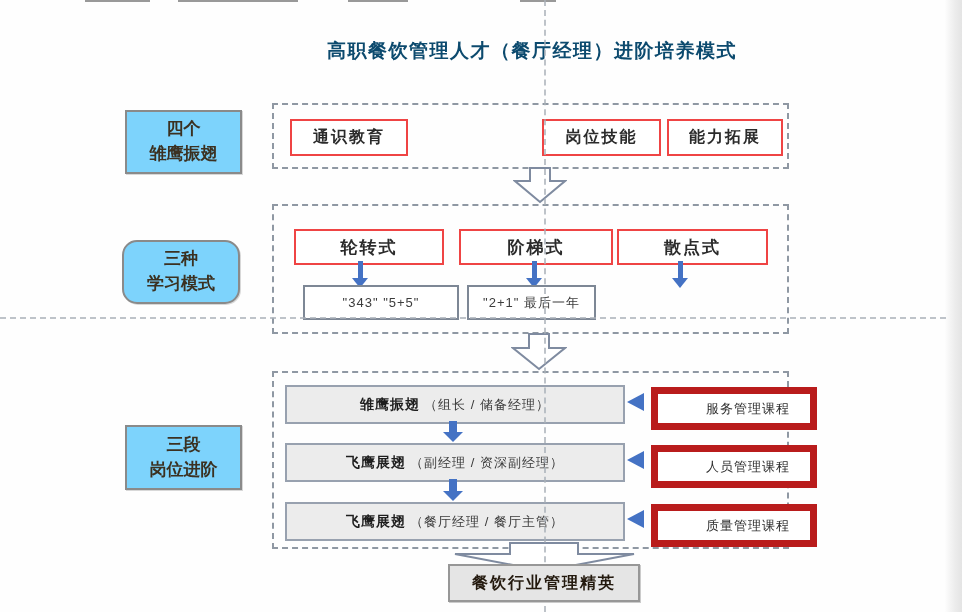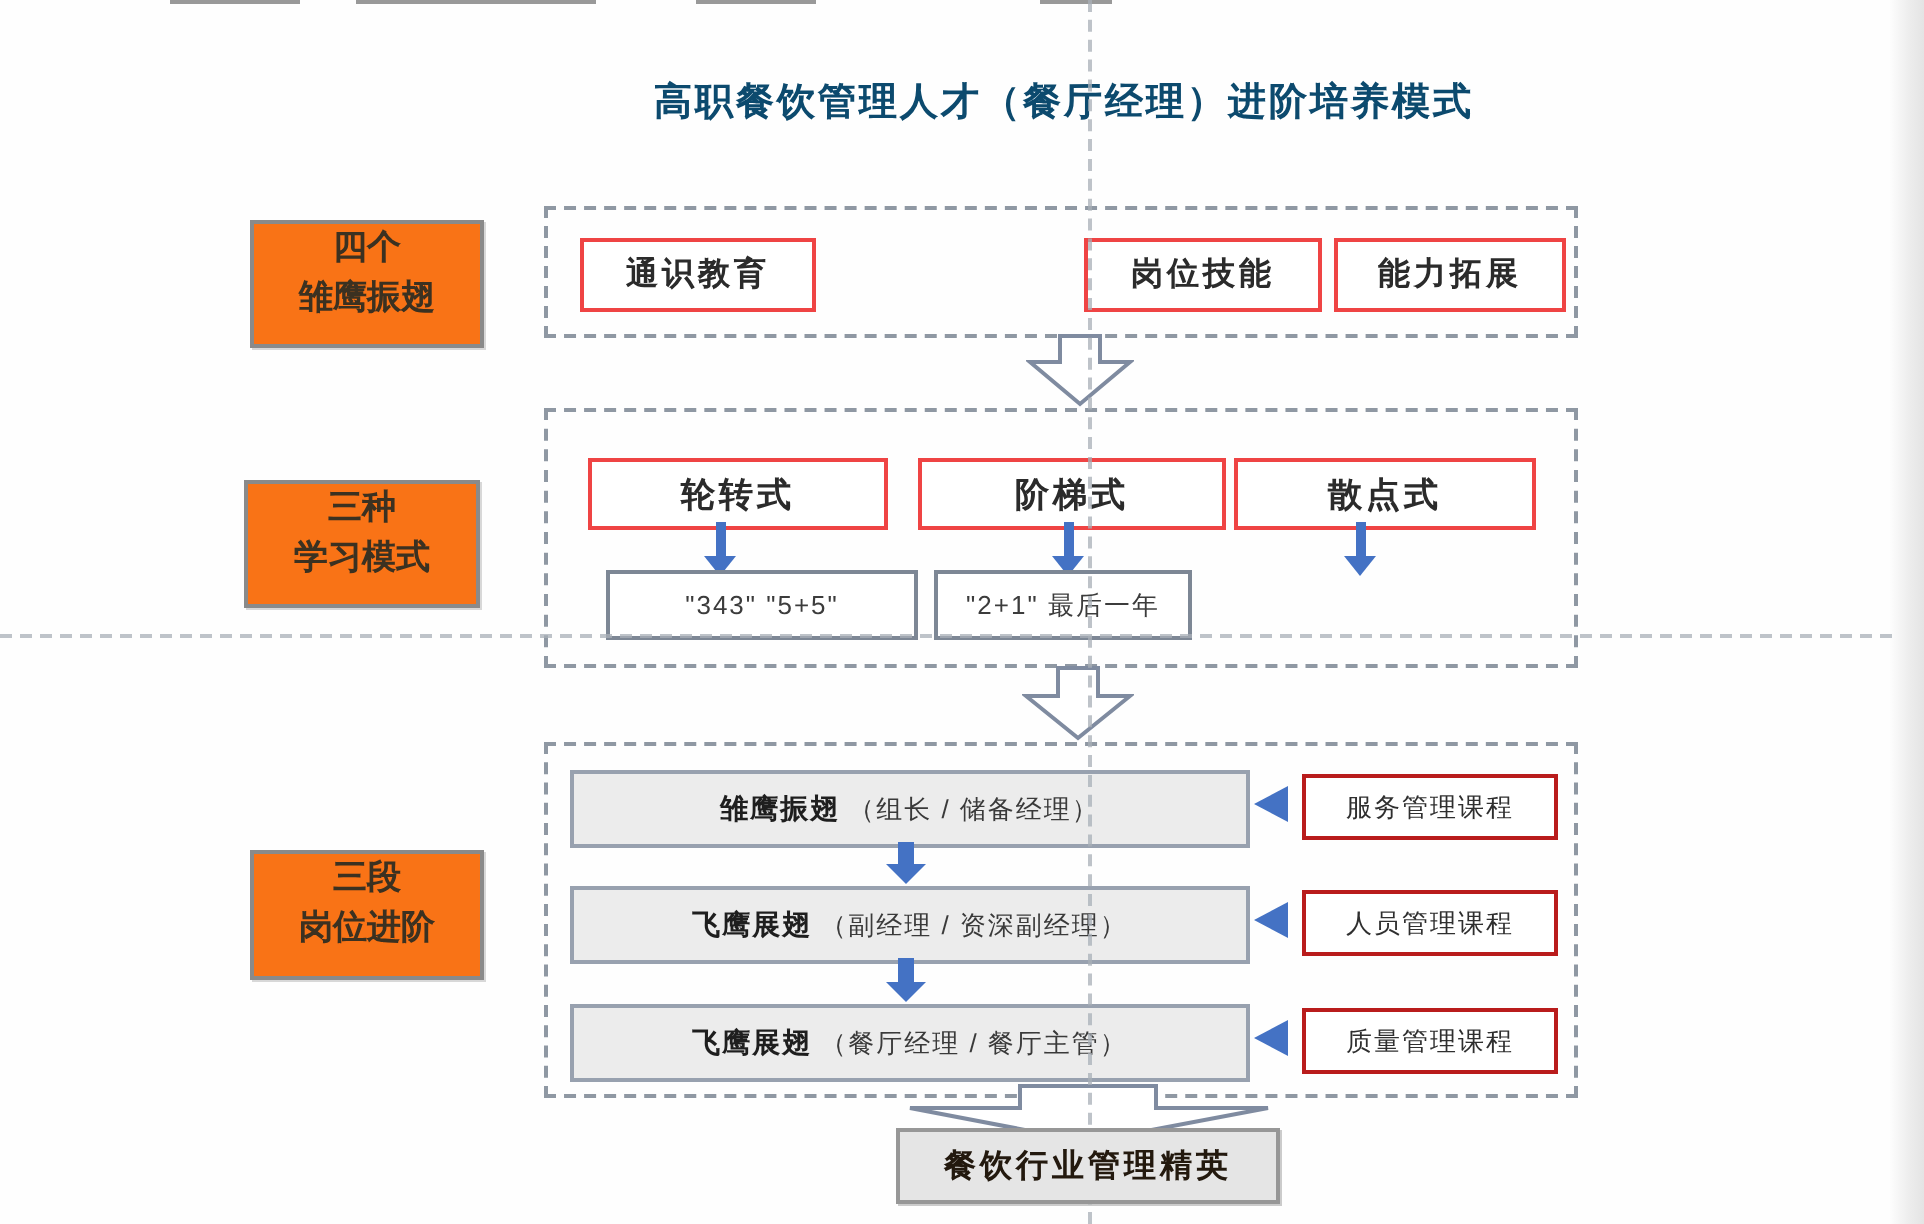--- a/index.html
+++ b/index.html
@@ -14,26 +14,26 @@
   
   .vline{position:absolute;left:544px;top:0;width:0;height:612px;
     border-left:2px dashed #a9b0b8;opacity:.75;z-index:6;}
   .hline{position:absolute;left:0;top:317px;height:0;width:946px;
     border-top:2px dashed #a9b0b8;opacity:.75;z-index:6;}
 
   .title{position:absolute;left:262px;top:38px;width:540px;text-align:center;
     font-family:"Liberation Serif",serif;font-size:19px;letter-spacing:1.5px;
     color:#0c4a6e;font-weight:600;}
 
-  .side-label{position:absolute;background:#f97316;border:2px solid #8a8a8a;
-    display:flex;flex-direction:column;align-items:center;
+  .side-label{position:absolute;background:#7dd3fc;border:2px solid #8a8a8a;
+    display:flex;flex-direction:column;align-items:center;justify-content:center;
     font-size:17px;font-weight:600;color:#3c3categories220;color:#3b3121;line-height:1.45;
     box-shadow:1px 1px 0 rgba(0,0,0,.15);}
   .lbl1{left:125px;top:110px;width:113px;height:60px;}
-  .lbl2{left:122px;top:240px;width:114px;height:60px;}
+  .lbl2{left:122px;top:240px;width:114px;height:60px;border-radius:15px;}
   .lbl3{left:125px;top:425px;width:113px;height:61px;}
 
   .dashed-box{position:absolute;border:2px dashed #8f98a3;background:transparent;}
   .sec1{left:272px;top:103px;width:513px;height:62px;}
   .sec2{left:272px;top:204px;width:513px;height:126px;}
   .sec3{left:272px;top:371px;width:513px;height:174px;}
 
   .wbox{position:absolute;background:#fff;border:2px solid #ef4444;
     display:flex;align-items:center;justify-content:center;
     font-size:16px;font-weight:600;color:#2b2b2b;letter-spacing:2px;}
@@ -42,22 +42,22 @@
     display:flex;align-items:center;justify-content:center;
     font-size:13px;color:#3c3c3c;letter-spacing:1px;}
 
   .stage-row{position:absolute;left:285px;width:336px;height:35px;
     background:#ececec;border:2px solid #98a1af;
     display:flex;align-items:center;justify-content:center;gap:4px;}
   .stage-name{font-size:14px;font-weight:700;color:#1e1e1e;letter-spacing:1px;}
   .stage-roles{font-size:13px;color:#3a3a3a;letter-spacing:1px;}
 
   .course-box{position:absolute;left:651px;width:124px;height:29px;
-    background:#fff;border:2px solid #b91c1c;display:flex;align-items:center;
-    justify-content:center;font-size:13px;color:#2f2f2f;letter-spacing:1px;}
+    background:#fff;border:7px solid #b91c1c;display:flex;align-items:center;
+    justify-content:center;font-size:13px;color:#2f2f2f;letter-spacing:1px;padding-left:28px;}
 
   .left-tri{position:absolute;width:0;height:0;
     border-top:9px solid transparent;border-bottom:9px solid transparent;
     border-right:17px solid #4472c4;}
 
   .svg-abs{position:absolute;}
 
   .outcome{position:absolute;left:448px;top:564px;width:188px;height:34px;
     background:#e5e5e5;border:2px solid #979797;display:flex;align-items:center;
     justify-content:center;font-size:16px;font-weight:700;color:#23190e;

